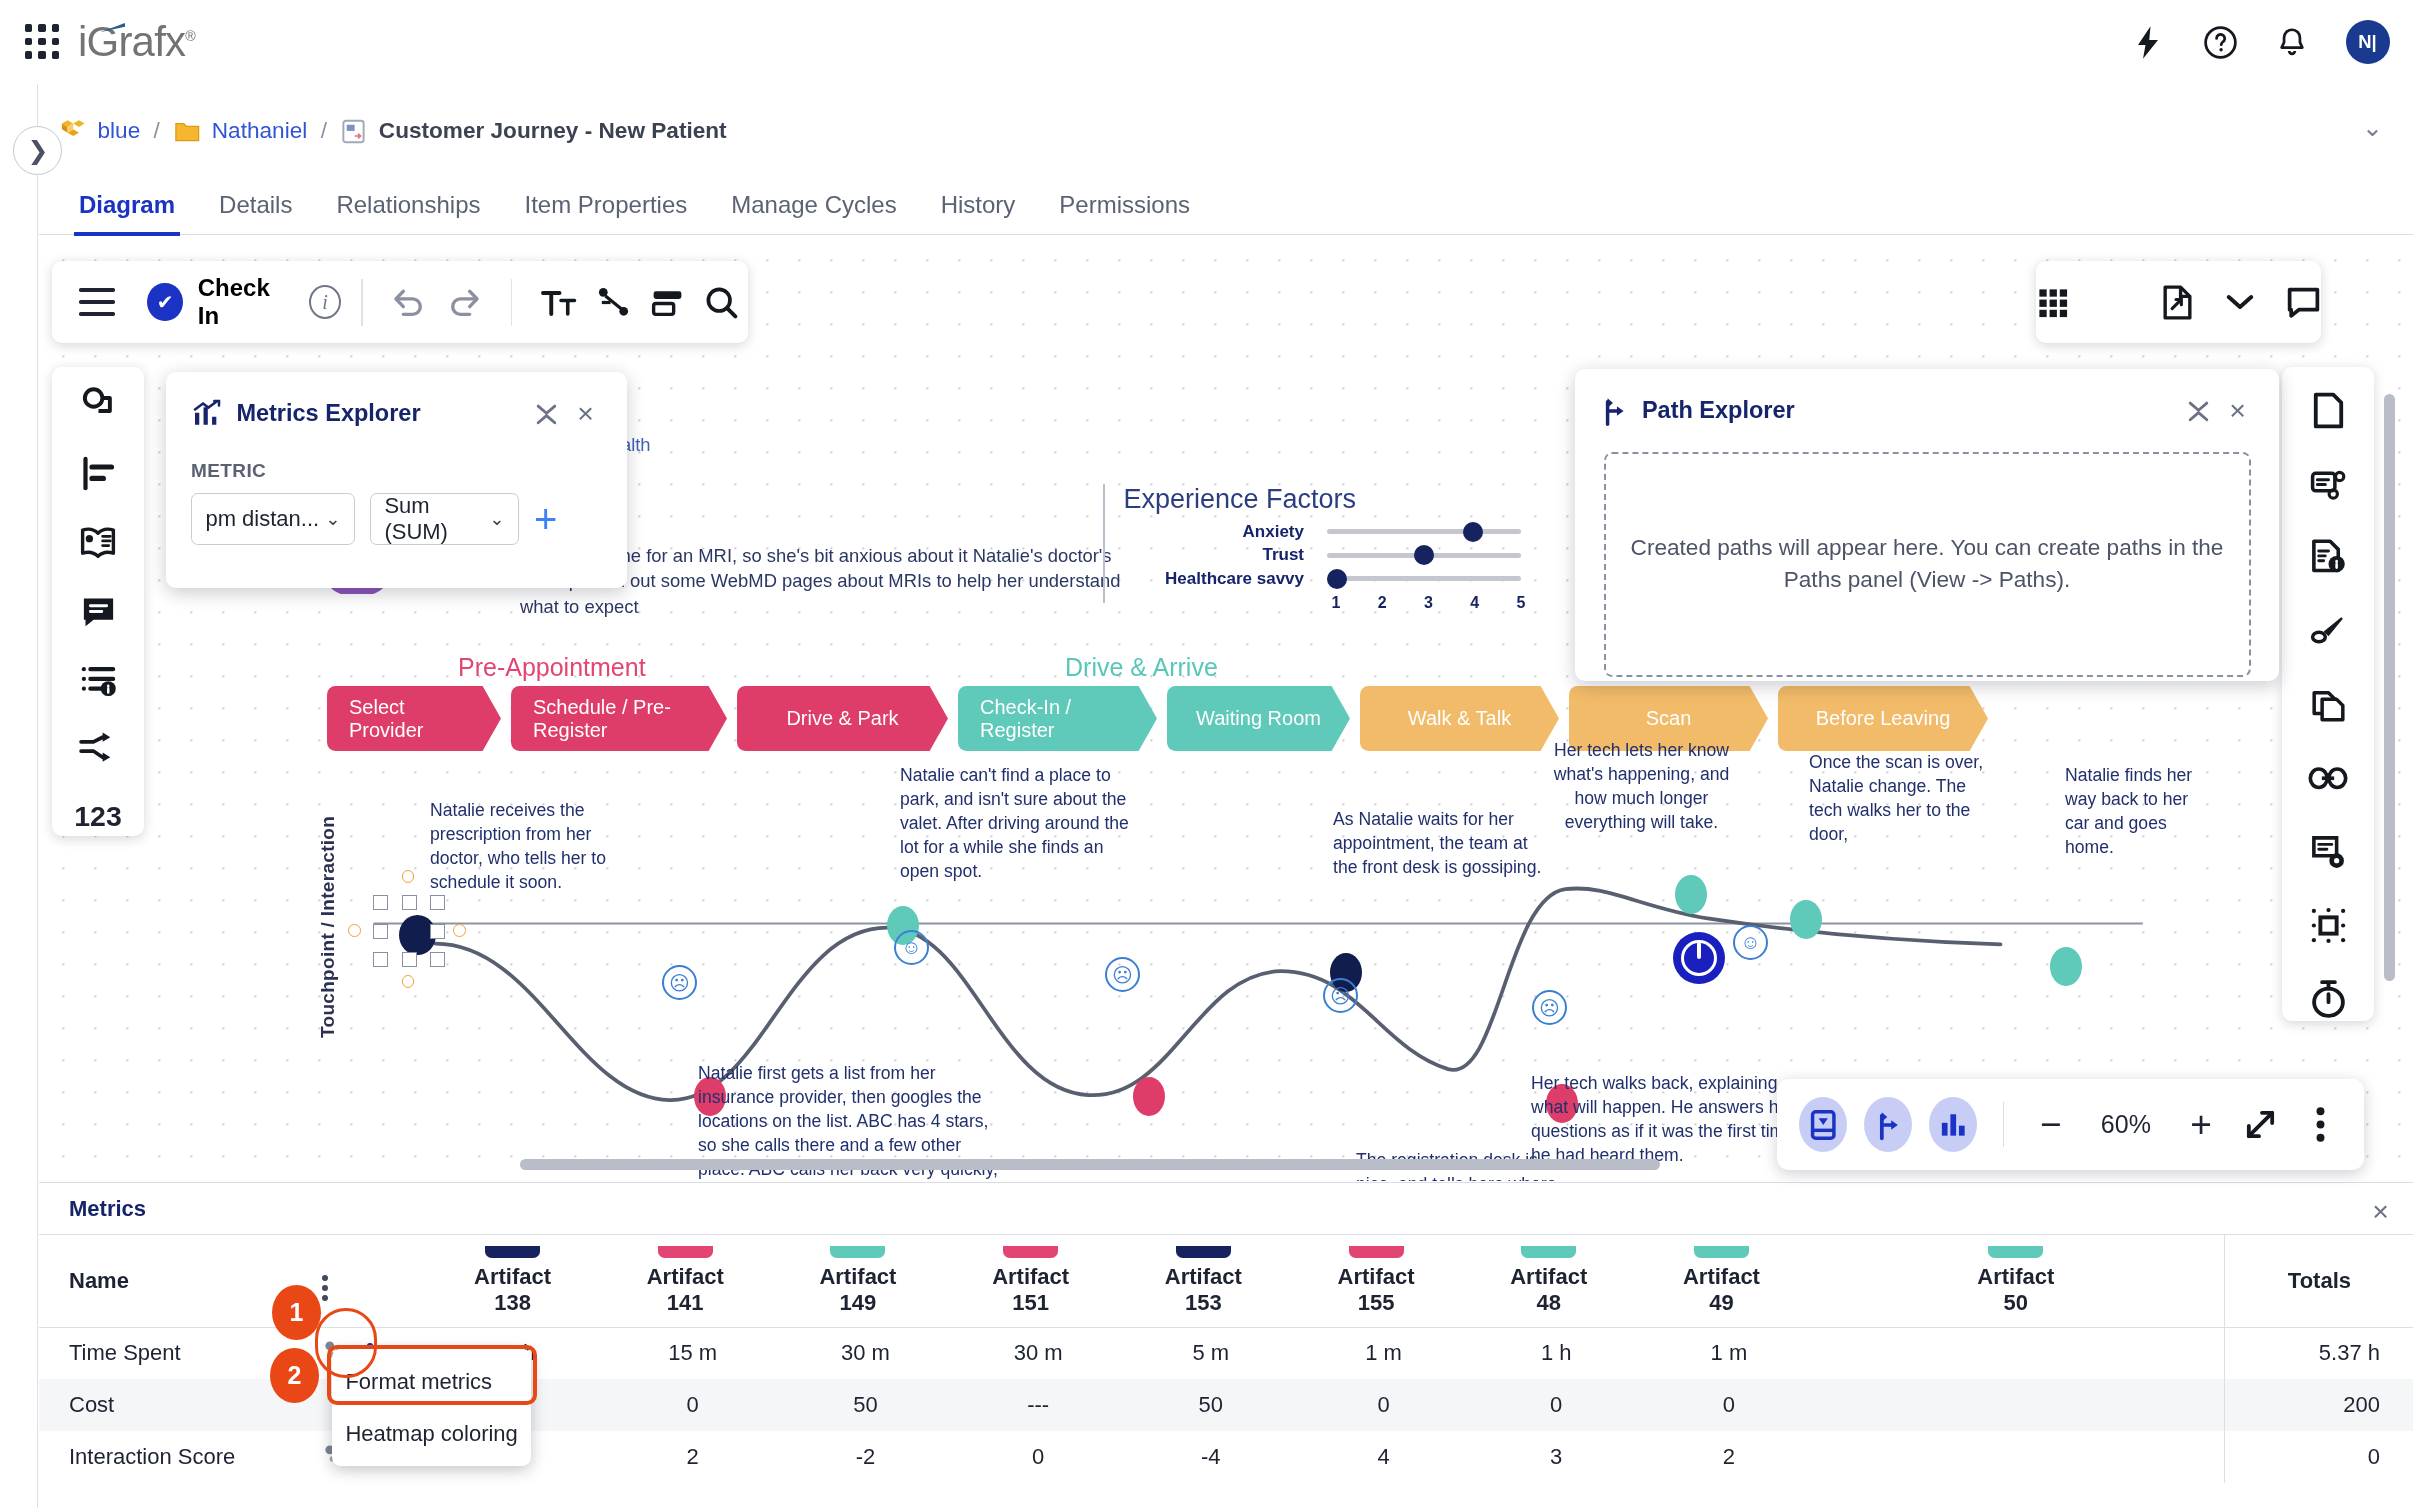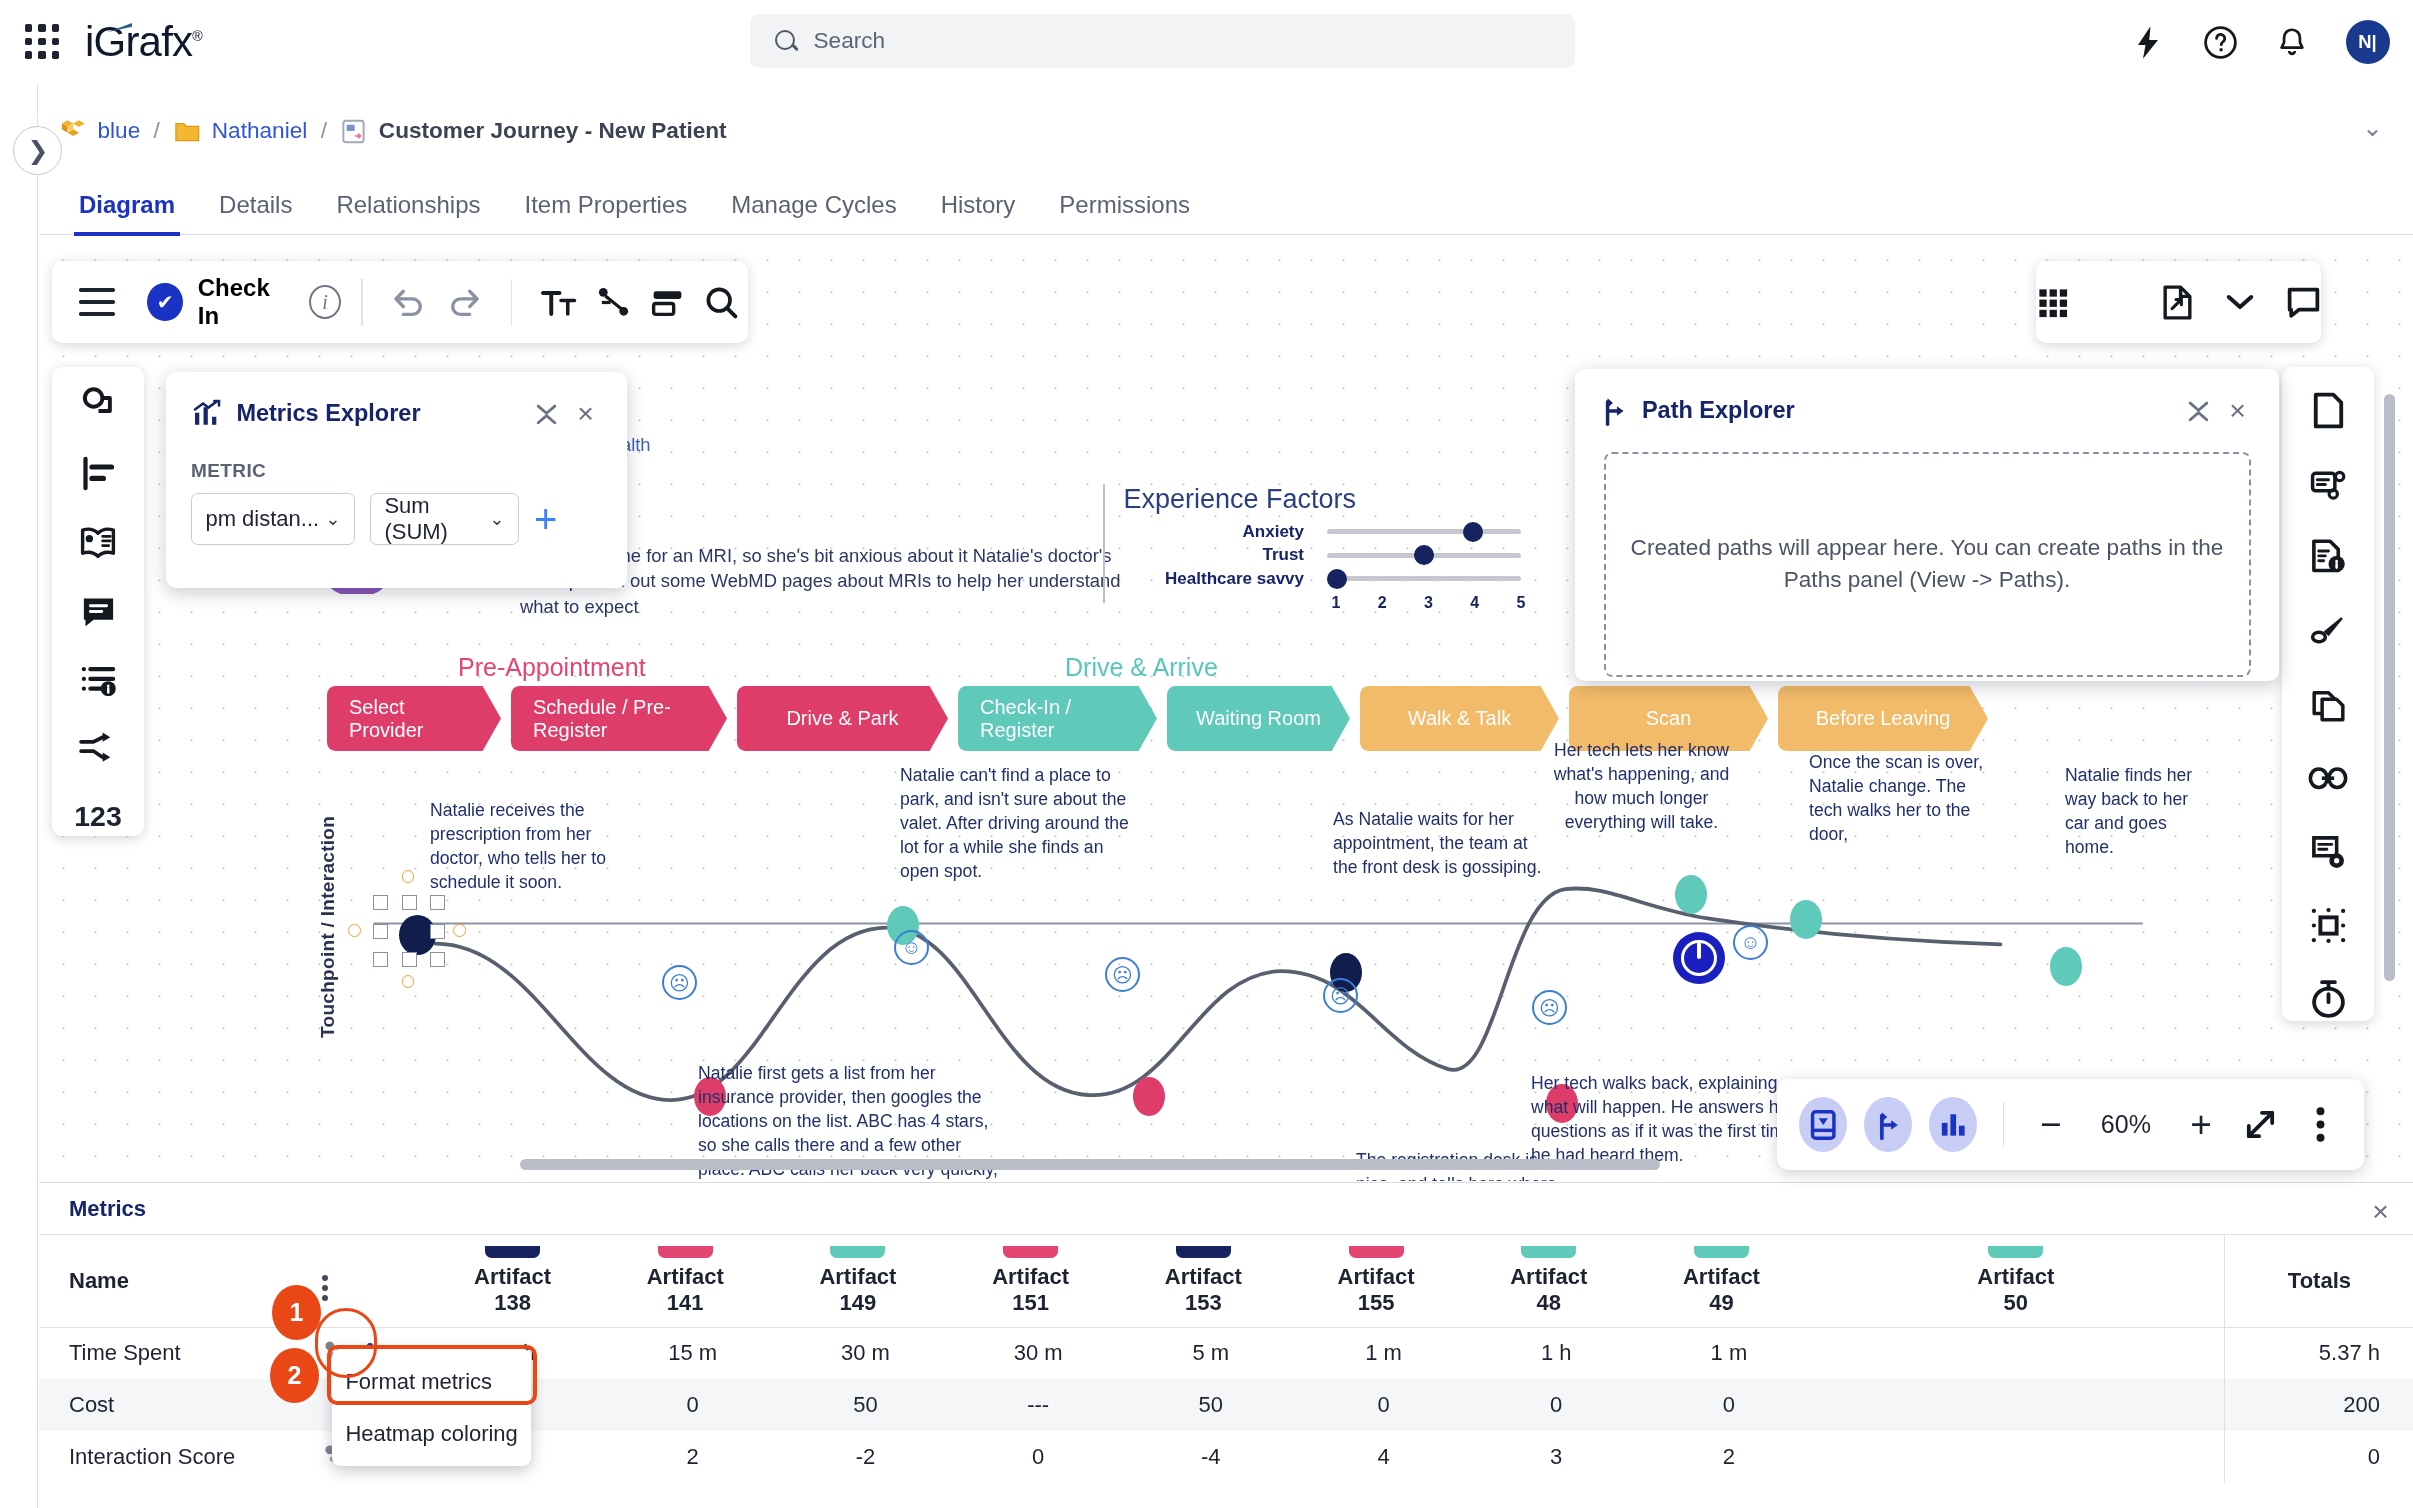--- a/index.html
+++ b/index.html
@@ -12,22 +12,22 @@
   }
   .app { position:relative; width:2413px; height:1508px; }
 
   
   .topbar { position:absolute; left:0; top:0; width:2413px; height:84px;
             background:#fff; display:flex; align-items:center; }
   .waffle { margin-left:25px; width:35px; height:35px; display:grid;
             grid-template-columns:repeat(3,8.4px); grid-template-rows:repeat(3,8.4px);
             gap:5px; align-content:center; justify-content:center; cursor:pointer;}
   .waffle i { width:7.5px; height:7.5px; border-radius:1.7px; background:#1d2330; display:block;}
-  .brand { margin-left:25px; font-size:42px; font-weight:400; letter-spacing:-0.8px;
-           color:#0f172a; position:relative; font-family:"Liberation Sans",sans-serif;}
+  .brand { margin-left:18px; font-size:42px; font-weight:400; letter-spacing:-0.8px;
+           color:#737373; position:relative; font-family:"Liberation Sans",sans-serif;}
   .brand .reg { font-size:14.2px; vertical-align:super; }
   .brand .swoosh { position:absolute; left:22px; top:5px; width:25px; height:9.2px;
                    background:#2b5d8f; clip-path:polygon(0 100%,100% 0,100% 42%,0 100%); }
   .search-wrap { position:absolute; left:750px; top:14.2px; width:825px; height:54px;
                  background:#f2f3f5; border-radius:8.4px; display:flex; align-items:center;
                  padding:0 23.5px; cursor:text; }
   .search-wrap .mag { width:25px; height:25px; position:relative; flex:0 0 auto; }
   .search-wrap .mag::before { content:""; position:absolute; left:1.7px; top:1.7px; width:16px;
         height:16px; border:2.8px solid #52596b; border-radius:50%; }
   .search-wrap .mag::after { content:""; position:absolute; left:17px; top:17px; width:8.4px;
@@ -276,24 +276,20 @@
         <i></i>
         <i></i>
         <i></i>
         <i></i>
     </div>
     <div class="brand">
       <span class="swoosh"></span>
       <span>iGrafx</span><span class="reg">®</span>
     </div>
 
-    <div class="search-wrap">
-      <span class="mag"></span>
-      <span class="search-ph">Search</span>
-    </div>
 
     <div class="topright">
       <div class="ticon">
         <svg width="30" height="35" viewBox="0 0 24 28">
             <path d="M14 1 L4 16 h6 l-2 11 L20 12 h-7 z" fill="#14181f"></path>
           </svg>
       </div>
       <div class="ticon">
         <svg width="35" height="35" viewBox="0 0 24 24">
             <circle cx="12" cy="12" r="10.2" fill="none" stroke="#14181f" stroke-width="1.9"></circle>

